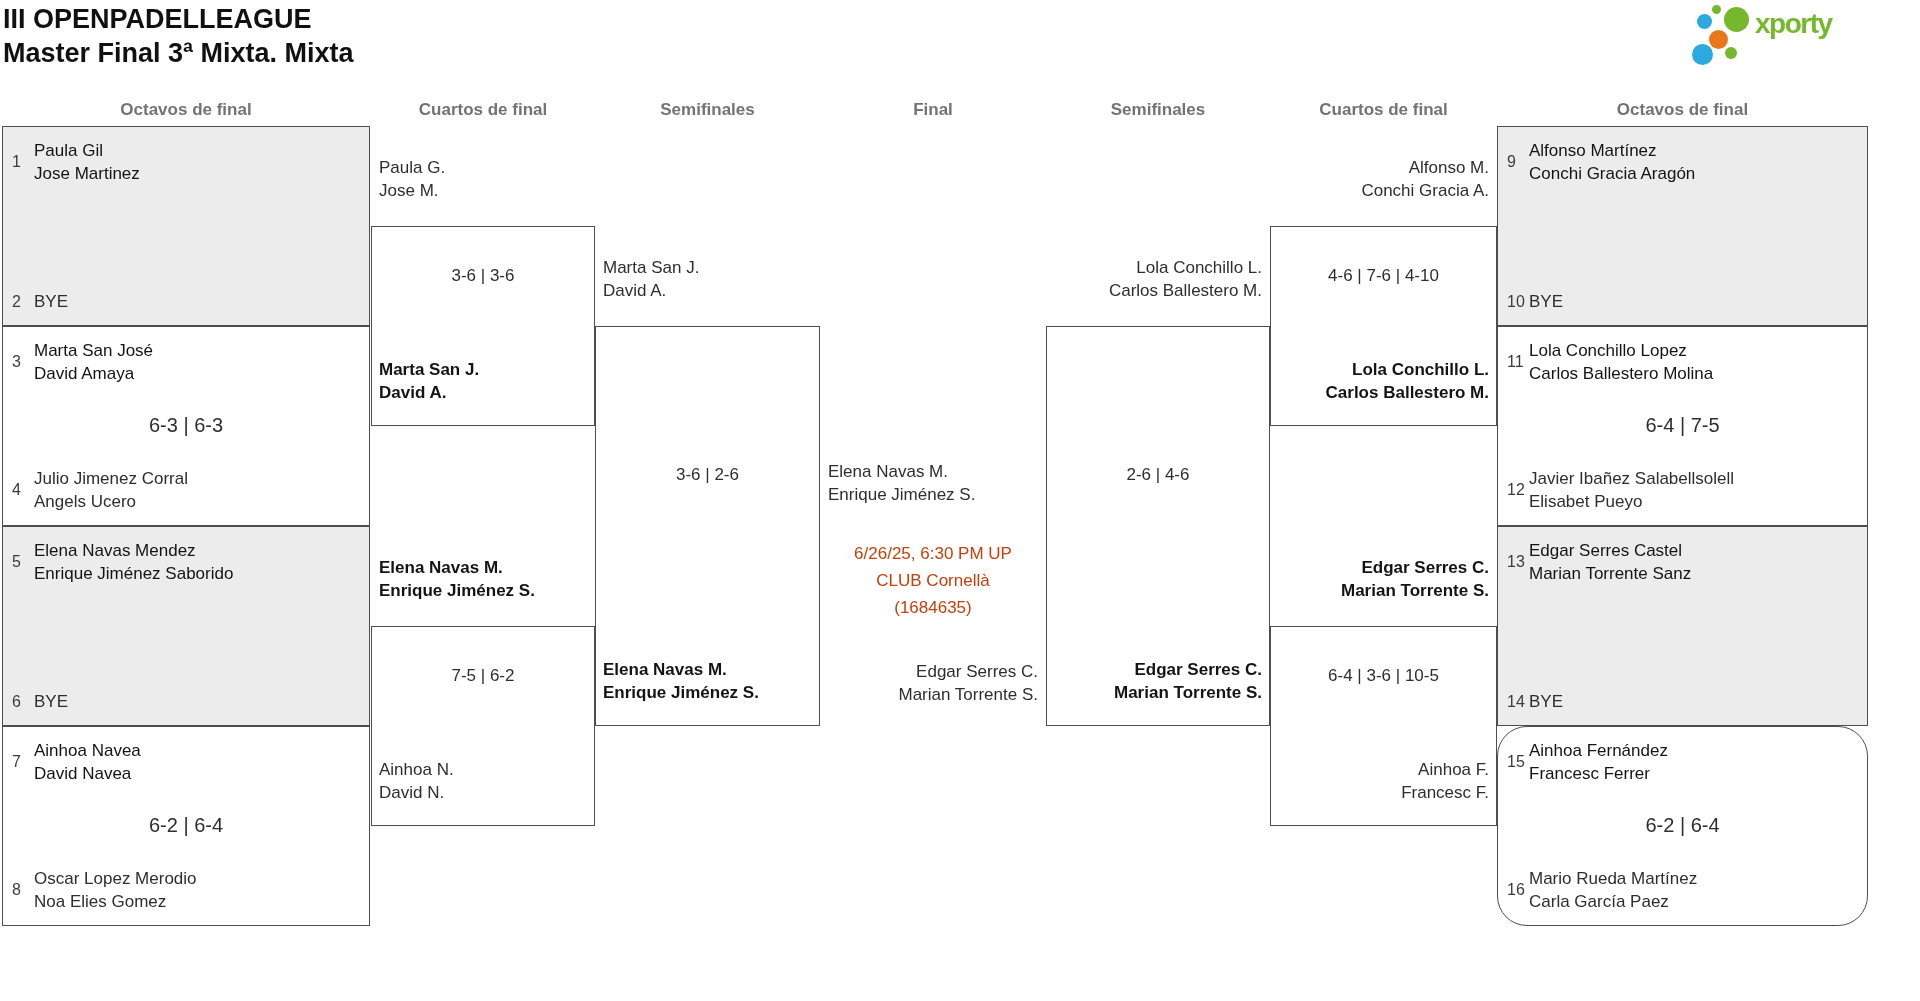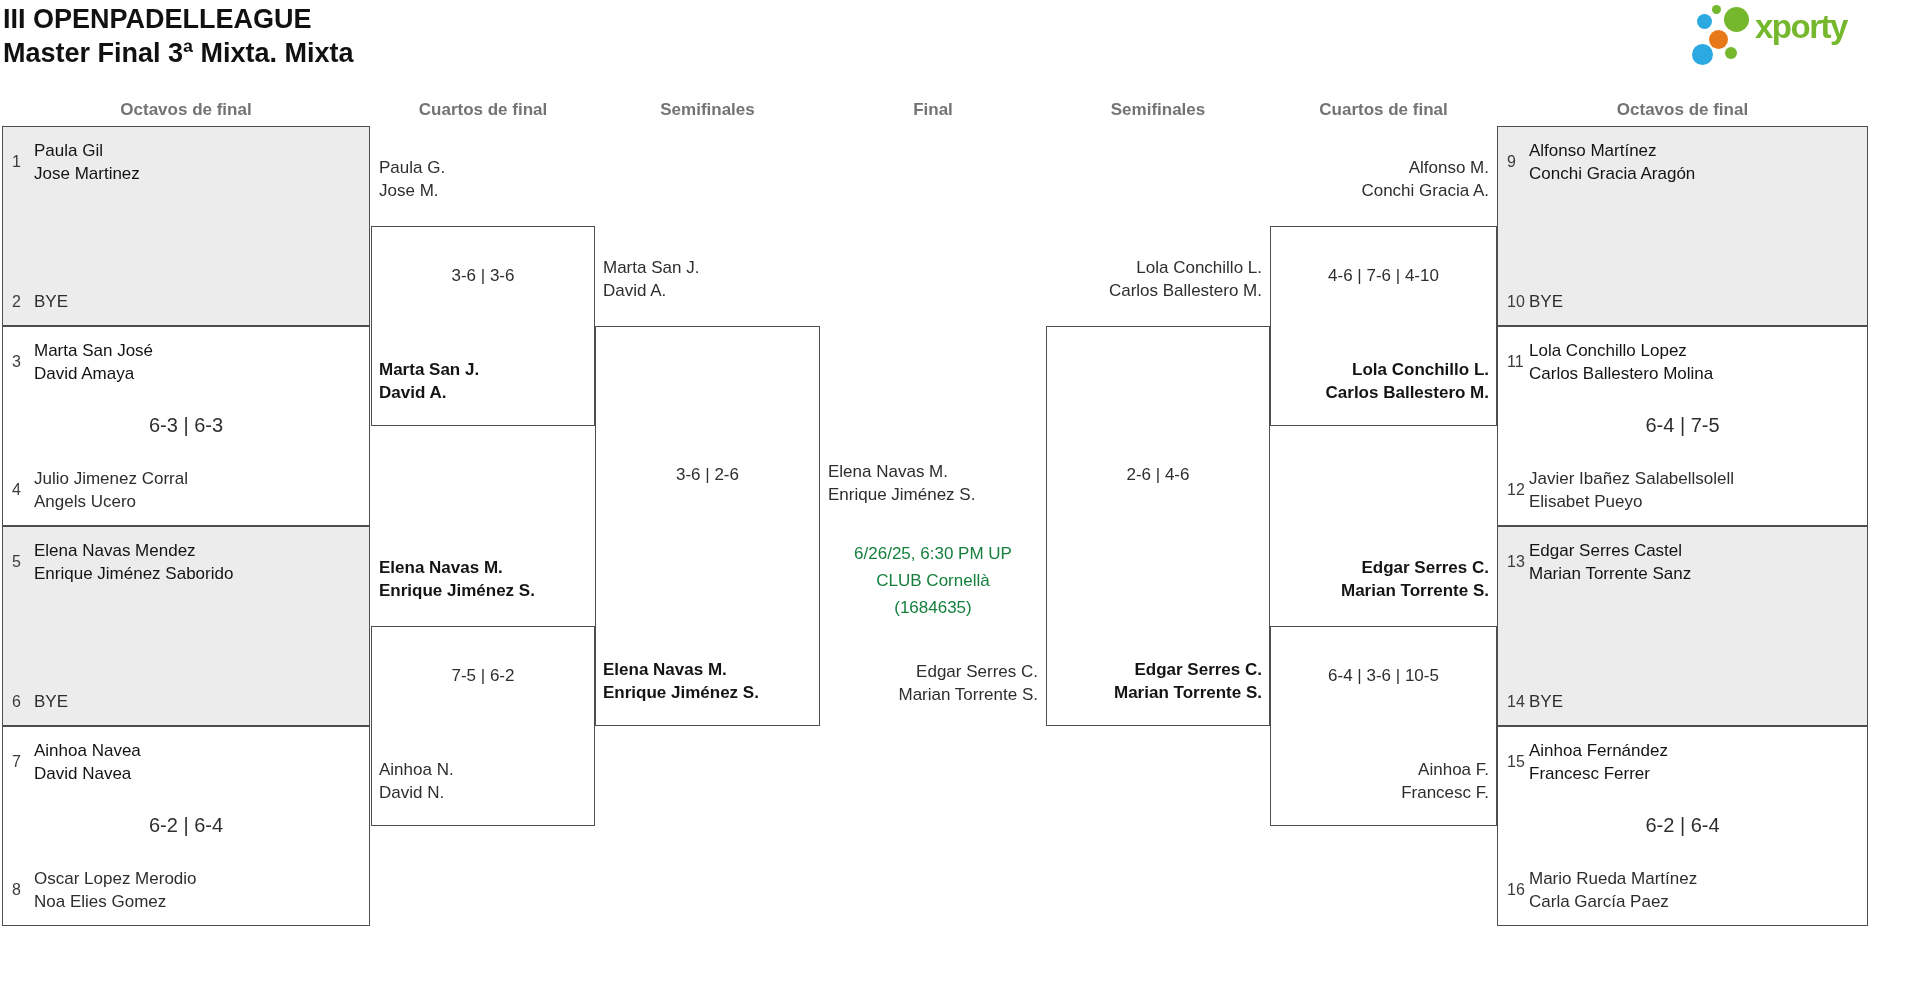--- a/index.html
+++ b/index.html
@@ -8,21 +8,21 @@
 
   
   .title{position:absolute;left:3px;top:2px;font-size:27px;line-height:34px;font-weight:600;color:#111;}
 
   
   .logo{position:absolute;left:1690px;top:2px;width:228px;height:64px;}
   .dot{position:absolute;border-radius:50%;}
   .dot-green{background:#76b82d;}
   .dot-blue{background:#2ba9e0;}
   .dot-orange{background:#e8791a;}
-  .logo-text{position:absolute;left:65px;top:6px;font-size:33px;font-weight:800;letter-spacing:-1.5px;color:#76b82d;}
+  .logo-text{position:absolute;left:65px;top:6px;font-size:28px;font-weight:800;letter-spacing:-1.5px;color:#76b82d;}
 
   
   .round-header{position:absolute;top:100px;text-align:center;font-size:17px;font-weight:600;color:#737373;white-space:nowrap;}
 
   
   .oct-box{position:absolute;height:200px;border:1.5px solid #4e4e4e;background:#fff;box-sizing:border-box;}
   .oct-box.shaded{background:#ececec;}
   .entry{position:absolute;left:0;display:flex;align-items:center;padding-left:9px;}
   .entry.top{top:12px;}
   .entry.bottom{bottom:12px;}
@@ -31,21 +31,21 @@
   .names.bold{font-weight:400;color:#141414;}
   .names div:empty{display:none;}
   .oct-score{position:absolute;left:0;right:0;top:87px;text-align:center;font-size:20px;color:#2e2e2e;}
 
   
   .match-rect{position:absolute;border:1.5px solid #4e4e4e;box-sizing:border-box;background:transparent;}
   .team-label{position:absolute;font-size:17px;line-height:23px;color:#2e2e2e;white-space:nowrap;}
   .team-label.bold{font-weight:700;color:#141414;}
   .team-label.right{text-align:right;}
   .score{position:absolute;text-align:center;font-size:17px;color:#2e2e2e;}
-  .venue{position:absolute;text-align:center;font-size:17px;line-height:27px;color:#15803d;}
+  .venue{position:absolute;text-align:center;font-size:17px;line-height:27px;color:#c2410c;}
 </style>
 </head>
 <body>
 
 <div id="app">
 
   <div class="title">
     <div>III OPENPADELLEAGUE</div>
     <div>Master Final 3ª Mixta. Mixta</div>
   </div>
@@ -187,21 +187,21 @@
     <div class="oct-score"></div>
     <div class="entry bottom">
       <span class="seed">14</span>
       <div class="names">
         <div>BYE</div>
 
       </div>
     </div>
   </div>
 
-  <div class="oct-box" style="left:1497px;top:726px;width:371px;">
+  <div class="oct-box" style="left:1497px;top:726px;width:371px;border-radius:30px;">
     <div class="entry top">
       <span class="seed">15</span>
       <div class="names bold">
         <div>Ainhoa Fernández</div>
         <div>Francesc Ferrer</div>
       </div>
     </div>
     <div class="oct-score">6-2 | 6-4</div>
     <div class="entry bottom">
       <span class="seed">16</span>

